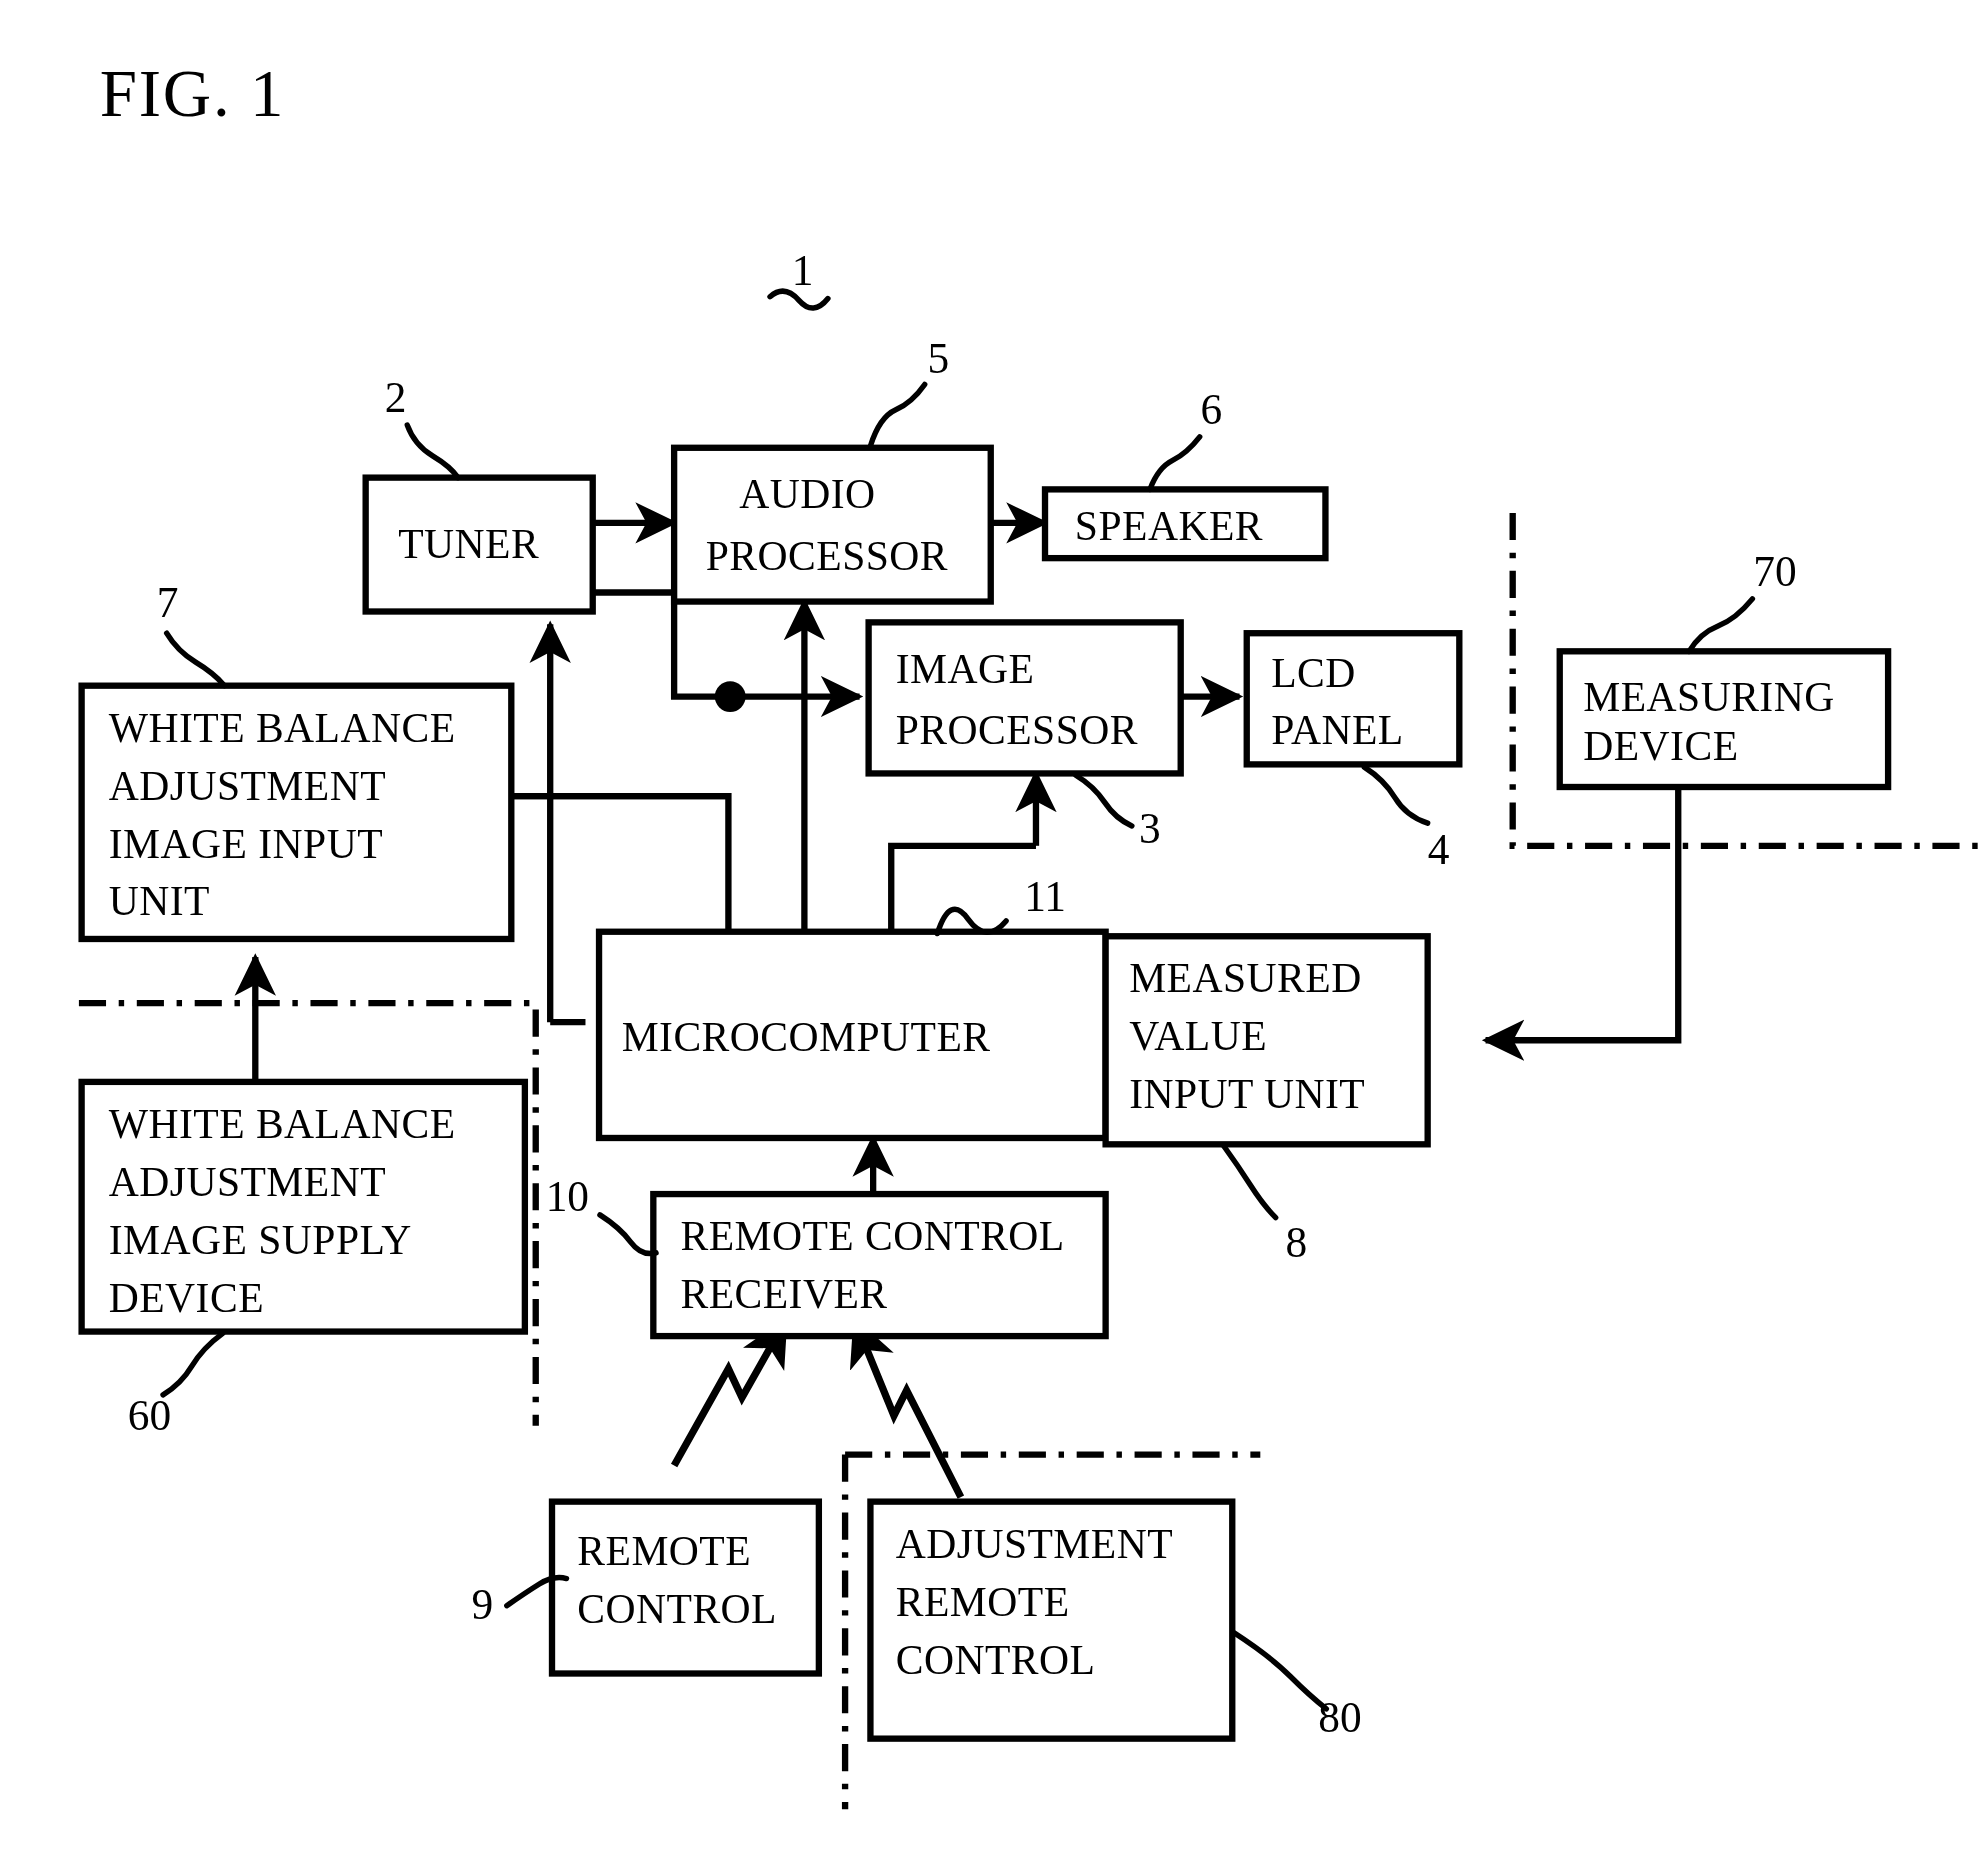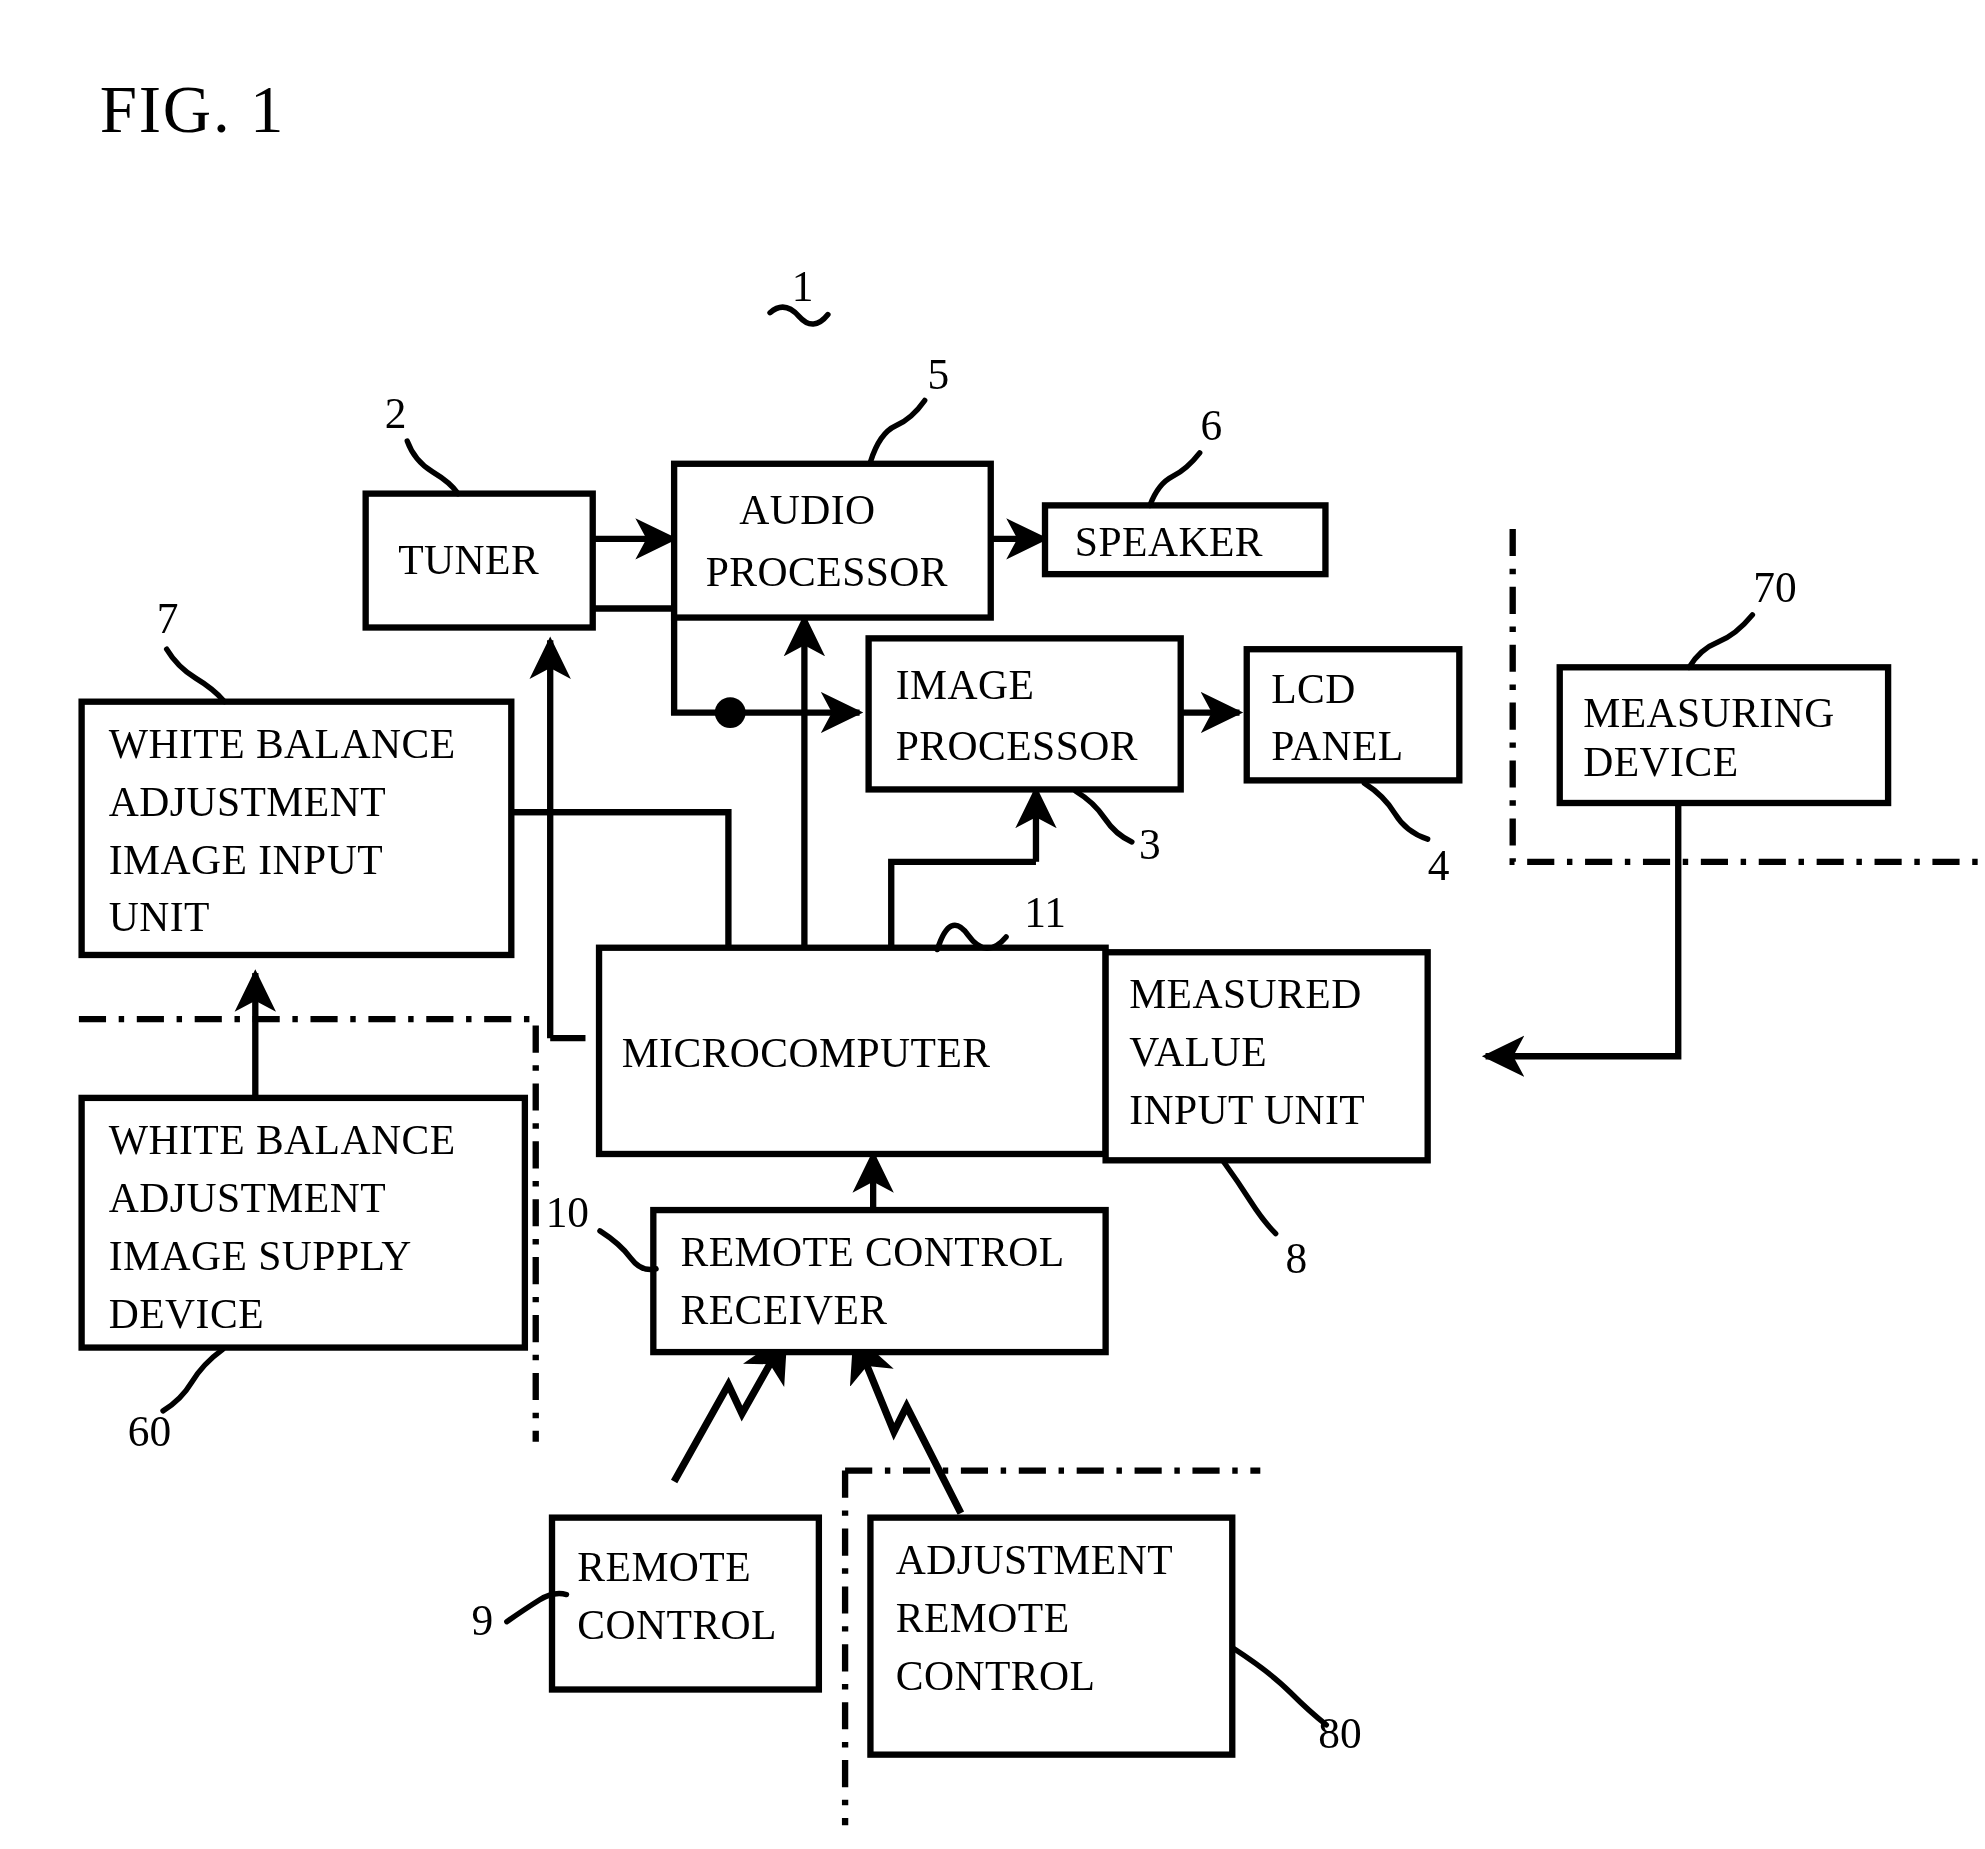--- a/index.html
+++ b/index.html
@@ -10,21 +10,21 @@
   body {
     width: 1986px;
     height: 1849px;
     position: relative;
     font-family: "Liberation Serif", "DejaVu Serif", serif;
     color: #000000;
     overflow: hidden;
   }
   #figure-root {
     position: absolute;
-    left: 0; top: 16px;
+    left: 0; top: 0;
     width: 1986px;
     height: 1716px;
   }
   svg#diagram {
     position: absolute;
     left: 0; top: 0;
     width: 1986px;
     height: 1849px;
     display: block;
   }

